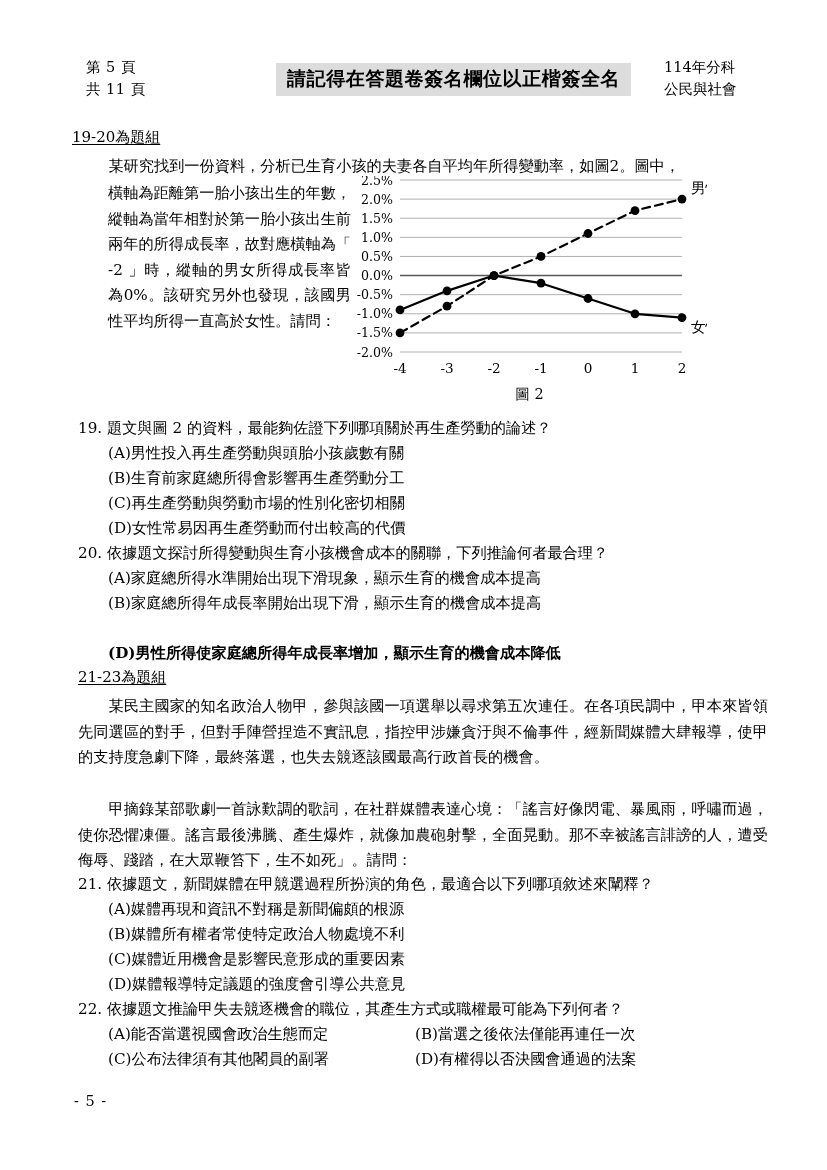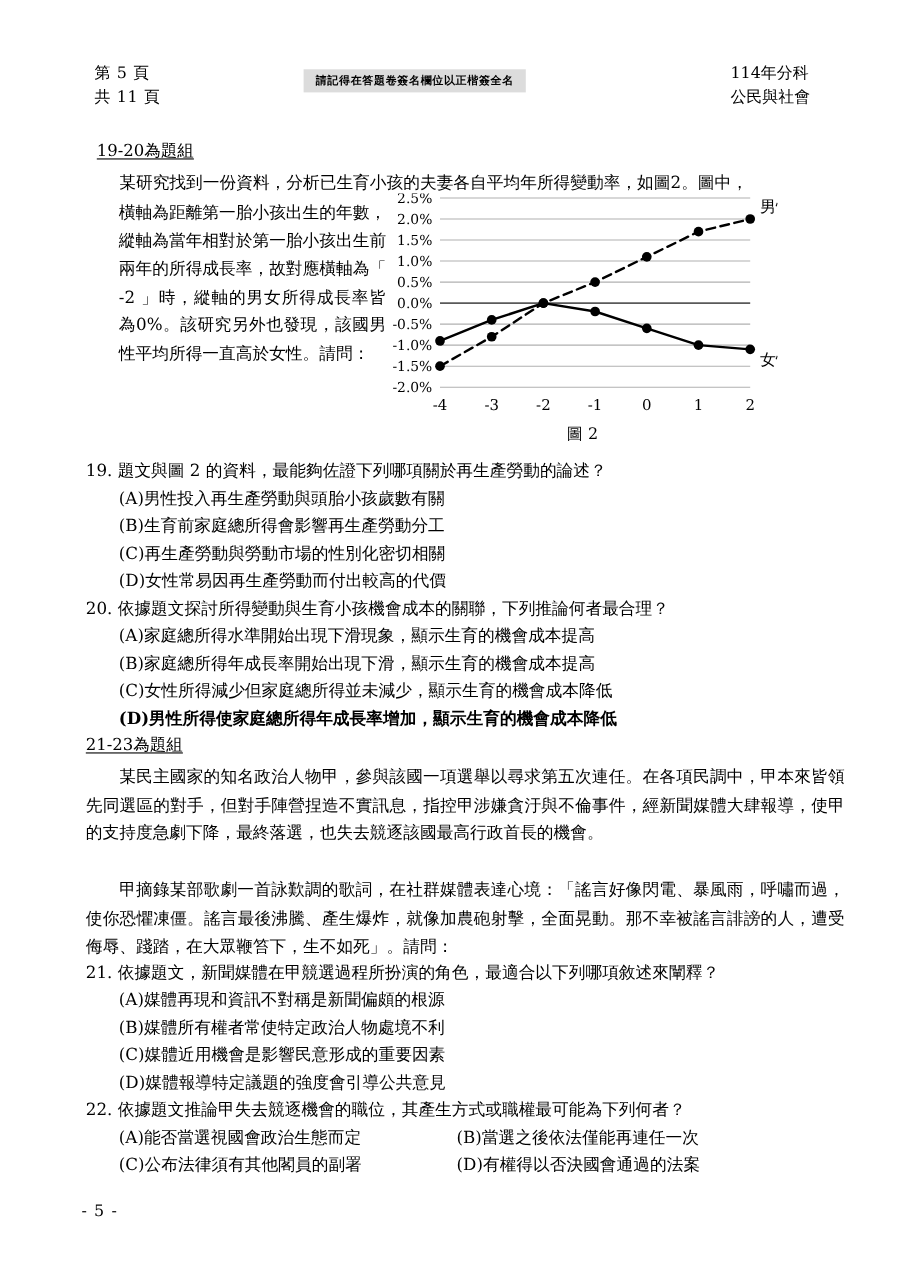--- a/index.html
+++ b/index.html
@@ -36,21 +36,21 @@
     font-size: 14.5px;
     line-height: 22px;
     letter-spacing: 0.5px;
     white-space: nowrap;
   }
   .hdr-center {
     position: absolute;
     left: 276px; top: 7px;
     background: #dcdcdc;
     padding: 3px 11px 4px 11px;
-    font-size: 10px;
+    font-size: 19px;
     font-weight: bold;
     letter-spacing: 0.6px;
     white-space: nowrap;
   }
   .hdr-right {
     position: absolute;
     left: 664px; top: 0;
     font-size: 14.5px;
     line-height: 22px;
     white-space: nowrap;
@@ -125,21 +125,21 @@
       <div>第 5 頁</div>
       <div>共 11 頁</div>
     </div>
     <div class="hdr-center">請記得在答題卷簽名欄位以正楷簽全名</div>
     <div class="hdr-right">
       <div>114年分科</div>
       <div>公民與社會</div>
     </div>
   </div>
 
-  <div class="group-label" style="left:88px; top:128px;">19-20為題組</div>
+  <div class="group-label" style="left:72px; top:128px;">19-20為題組</div>
 
   <div class="para indent" style="left:78px; top:154px; width:690px;">某研究找到一份資料，分析已生育小孩的夫妻各自平均年所得變動率，如圖2。圖中，</div>
 
   <div class="para" style="left:108px; top:181px; width:243px;">橫軸為距離第一胎小孩出生的年數，縱軸為當年相對於第一胎小孩出生前兩年的所得成長率，故對應橫軸為「 -2 」時，縱軸的男女所得成長率皆為0%。該研究另外也發現，該國男性平均所得一直高於女性。請問：</div>
 
   <div class="chart-wrap">
     <svg class="chart-svg" id="chart-svg" width="355" height="222" viewBox="0 0 355 222">
         <line x1="48" y1="4" x2="330" y2="4" stroke="#b0b0b0" stroke-width="1"></line>
         <text x="41" y="8.6" text-anchor="end" font-family="&quot;DejaVu Serif&quot;,&quot;Liberation Serif&quot;,serif" font-size="12.6" fill="#000000">2.5%</text>
         <line x1="48" y1="23.11111111111111" x2="330" y2="23.11111111111111" stroke="#b0b0b0" stroke-width="1"></line>
@@ -197,21 +197,20 @@
   <div class="opt" style="left:108px; top:466px;">(B)生育前家庭總所得會影響再生產勞動分工</div>
   <div class="opt" style="left:108px; top:491px;">(C)再生產勞動與勞動市場的性別化密切相關</div>
   <div class="opt" style="left:108px; top:516px;">(D)女性常易因再生產勞動而付出較高的代價</div>
 
   <div class="qline" style="left:78px; top:541px;">
     <span>20.</span>
     <span>依據題文探討所得變動與生育小孩機會成本的關聯，下列推論何者最合理？</span>
   </div>
   <div class="opt" style="left:108px; top:566px;text-align:center;">(A)家庭總所得水準開始出現下滑現象，顯示生育的機會成本提高</div>
   <div class="opt" style="left:108px; top:591px;">(B)家庭總所得年成長率開始出現下滑，顯示生育的機會成本提高</div>
-  <div class="opt" style="left:108px; top:616px;">(C)女性所得減少但家庭總所得並未減少，顯示生育的機會成本降低</div>
   <div class="opt" style="left:108px; top:641px;font-weight:bold;">(D)男性所得使家庭總所得年成長率增加，顯示生育的機會成本降低</div>
 
   <div class="group-label" style="left:78px; top:668px;">21-23為題組</div>
 
   <div class="para indent" style="left:78px; top:694px; width:690px;">某民主國家的知名政治人物甲，參與該國一項選舉以尋求第五次連任。在各項民調中，甲本來皆領先同選區的對手，但對手陣營捏造不實訊息，指控甲涉嫌貪汙與不倫事件，經新聞媒體大肆報導，使甲的支持度急劇下降，最終落選，也失去競逐該國最高行政首長的機會。</div>
 
   <div class="para indent" style="left:78px; top:797px; width:690px;">甲摘錄某部歌劇一首詠歎調的歌詞，在社群媒體表達心境：「謠言好像閃電、暴風雨，呼嘯而過，使你恐懼凍僵。謠言最後沸騰、產生爆炸，就像加農砲射擊，全面晃動。那不幸被謠言誹謗的人，遭受侮辱、踐踏，在大眾鞭笞下，生不如死」。請問：</div>
 
   <div class="qline" style="left:78px; top:872px;">
     <span>21.</span>

